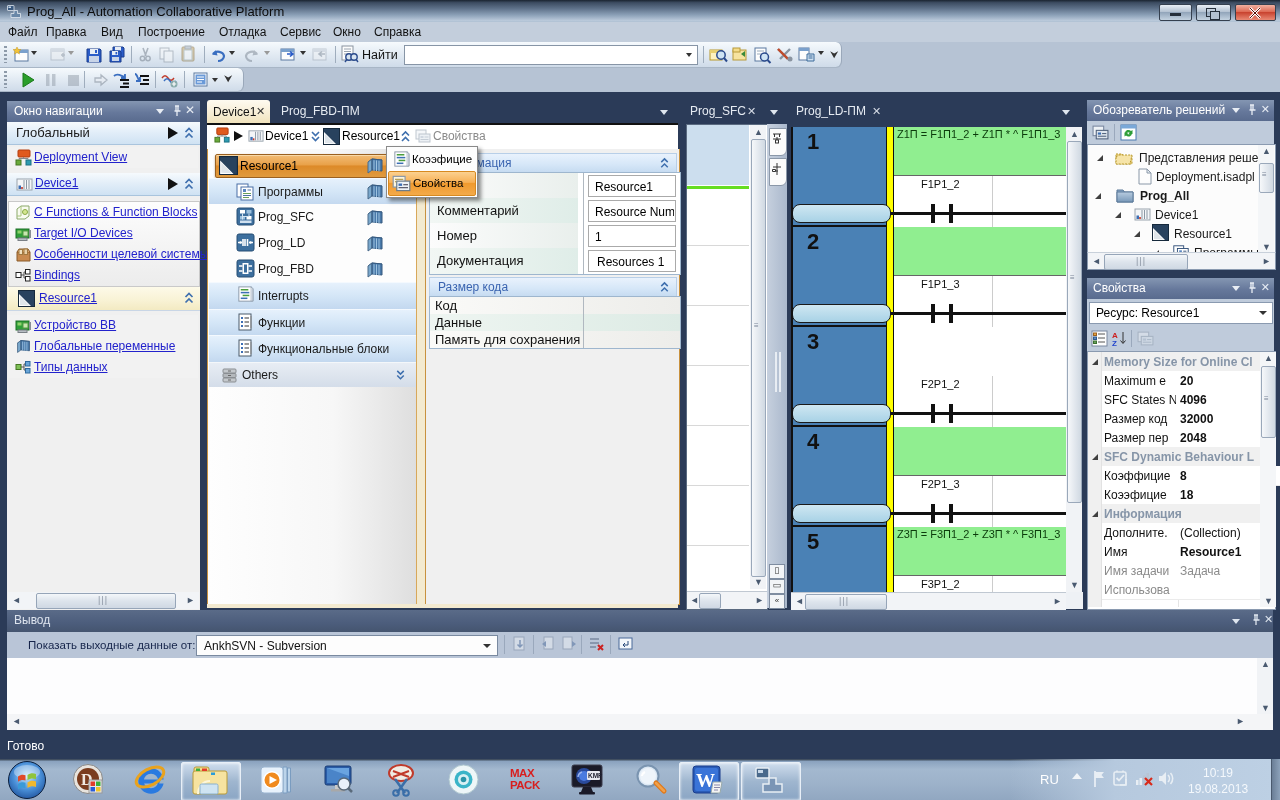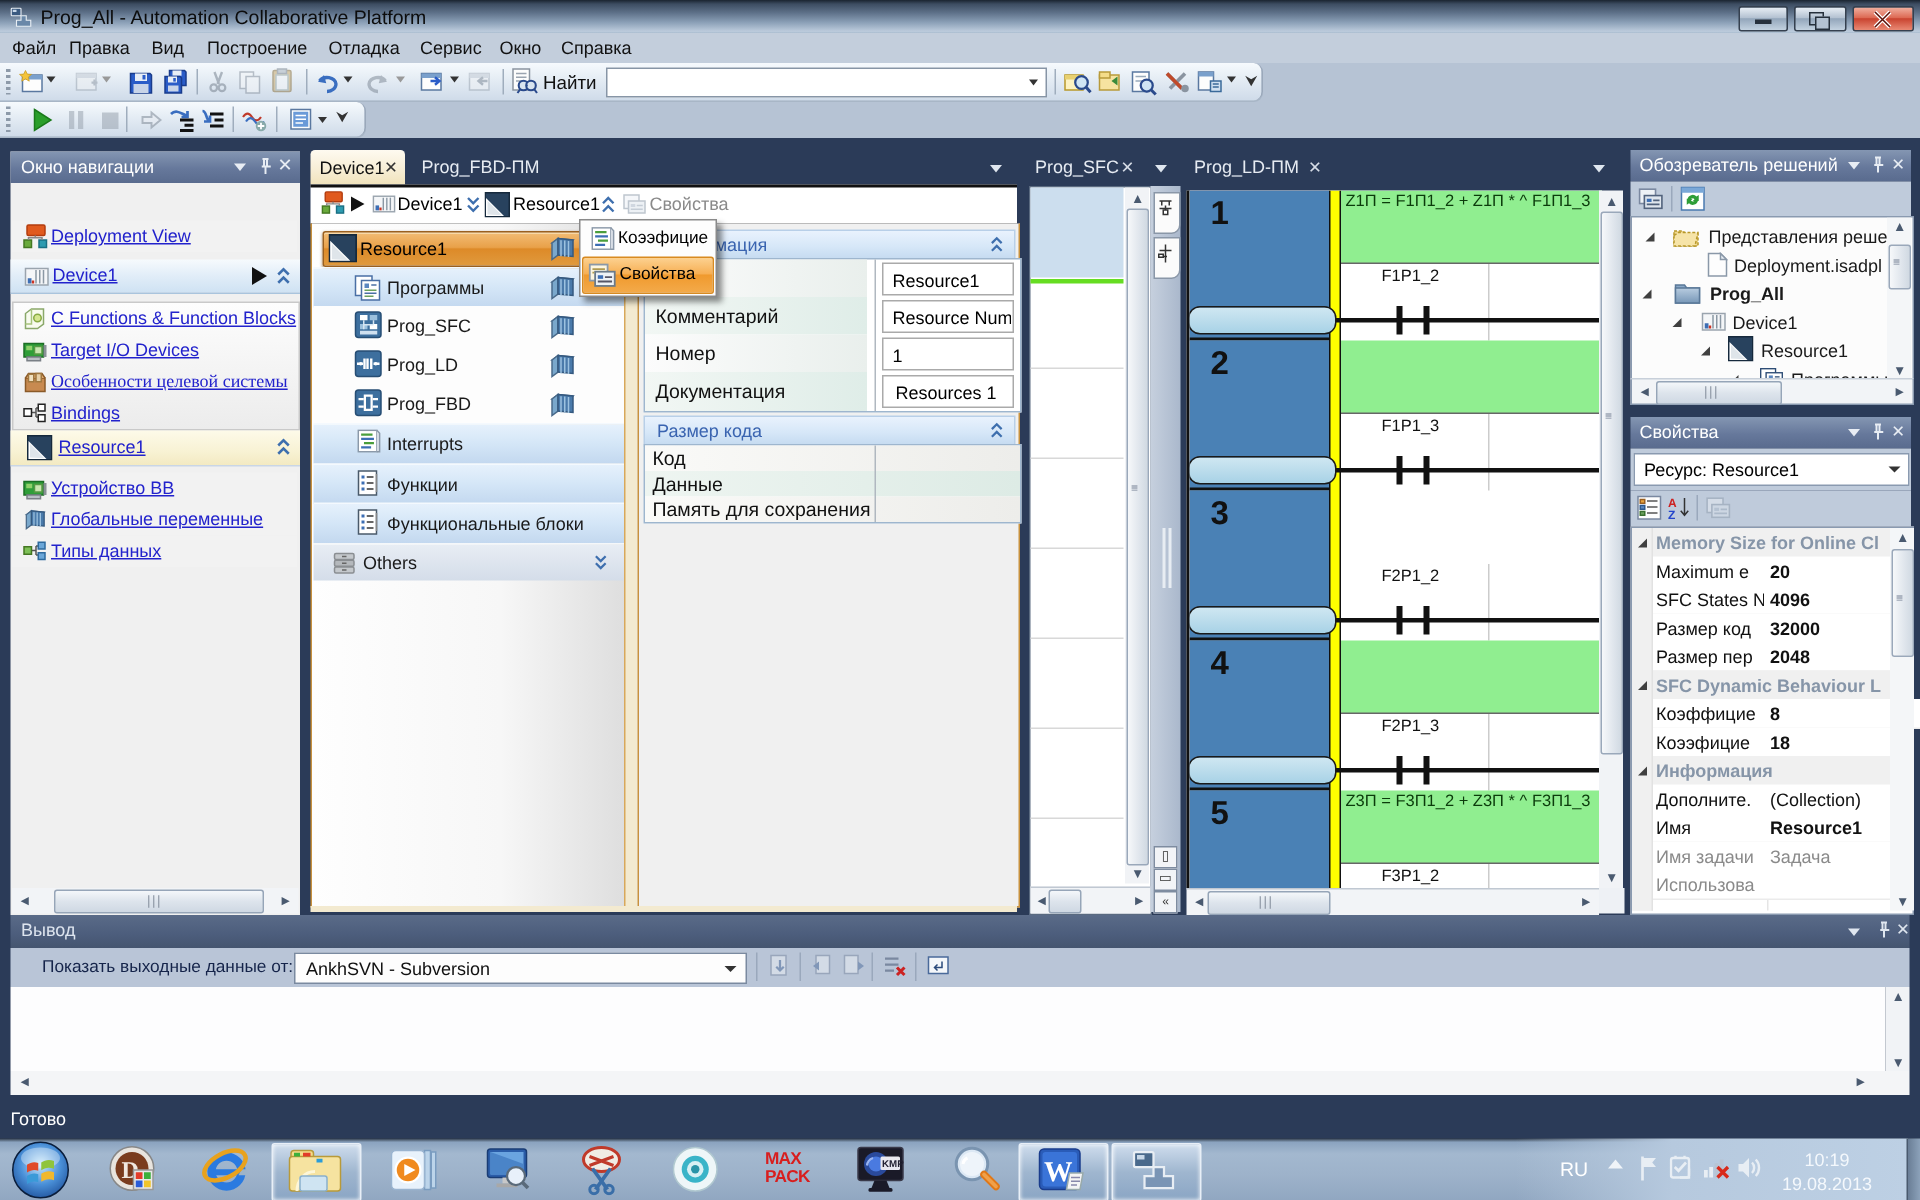--- a/index.html
+++ b/index.html
@@ -284,20 +284,27 @@
 
   <div id="leftpanel">
     <div id="lp-head">
         <span style="position:absolute;left:7px;top:3px;">Окно навигации</span>
       <span style="position:absolute;right:36px;top:8px;width:0;height:0;border-left:4px solid transparent;border-right:4px solid transparent;border-top:5px solid #e8edf4;"></span>
       <svg style="position:absolute;right:18px;top:4px;" width="11" height="13" viewBox="0 0 11 13">
           <path d="M4 1h4M5 1v5M7 1v5M3.5 6h6M6 6v5" stroke="#e8edf4" stroke-width="1.3" fill="none"></path>
         </svg>
       <span style="position:absolute;right:5px;top:2px;font-size:12px;color:#e8edf4;">✕</span>
     </div>
+    <div class="secbar" style="top:21px;">
+        <span style="position:absolute;left:9px;top:3px;">Глобальный</span>
+      <div class="play" style="right:22px;top:5px;"></div>
+        <svg style="position:absolute;right:5px;top:4px;" width="12" height="14" viewBox="0 0 11 14">
+          <path d="M2 6L5.5 2.5L9 6M2 11.5L5.5 8L9 11.5" stroke="#3e6fae" stroke-width="1.7" fill="none"></path>
+        </svg>
+      </div>
     <div class="navrow" style="top:46px;">
       <svg width="17" height="17" viewBox="0 0 17 17">
           <rect x="3" y="1" width="12" height="7" rx="1" fill="#e05a1e" stroke="#b33c0e"></rect>
           <rect x="1" y="11" width="5" height="5" fill="#6aaa3c" stroke="#447722"></rect>
           <rect x="11" y="11" width="5" height="5" fill="#2e9bb0" stroke="#1a7084"></rect>
           <path d="M8.5 8v2M4 11v-1.5h9V11" stroke="#888" fill="none"></path>
         </svg>
       <span class="lnk">Deployment View</span>
       </div>
     <div class="secbar" style="top:72px;">
@@ -327,21 +334,21 @@
     <div class="navrow" style="top:122px;background:transparent;">
       <svg width="17" height="17" viewBox="0 0 17 17">
           <rect x="1" y="4" width="13" height="9" fill="#2e9e38" stroke="#1c6e24"></rect>
           <rect x="2.5" y="5.5" width="4" height="3" fill="#8fd06a"></rect>
           <rect x="8" y="6" width="5" height="5" fill="#c8e6b0" stroke="#579944"></rect>
           <rect x="14" y="5" width="2" height="8" fill="#8a9096"></rect>
           <rect x="3" y="13" width="9" height="2.5" fill="#b8bec4" stroke="#7a8086"></rect>
         </svg>
       <span class="lnk">Target I/O Devices</span>
       </div>
-    <div class="navrow" style="top:143px;background:transparent;font-family:Liberation Serif, serif;">
+    <div class="navrow" style="top:143px;background:transparent;">
       <svg width="17" height="17" viewBox="0 0 17 17">
           <path d="M2 6h13v9H2z" fill="#c88a50" stroke="#8a5a28"></path>
           <path d="M2 6l2-3h9l2 3" fill="#e0aa70" stroke="#8a5a28"></path>
           <rect x="4" y="3.5" width="3.5" height="5" fill="#f0e0c0" stroke="#a07840"></rect>
           <rect x="9" y="3" width="3.5" height="5.5" fill="#e8d0a8" stroke="#a07840"></rect>
         </svg>
       <span class="lnk">Особенности целевой системы</span>
       </div>
     <div class="navrow" style="top:164px;background:transparent;">
       <svg width="17" height="17" viewBox="0 0 17 17">

